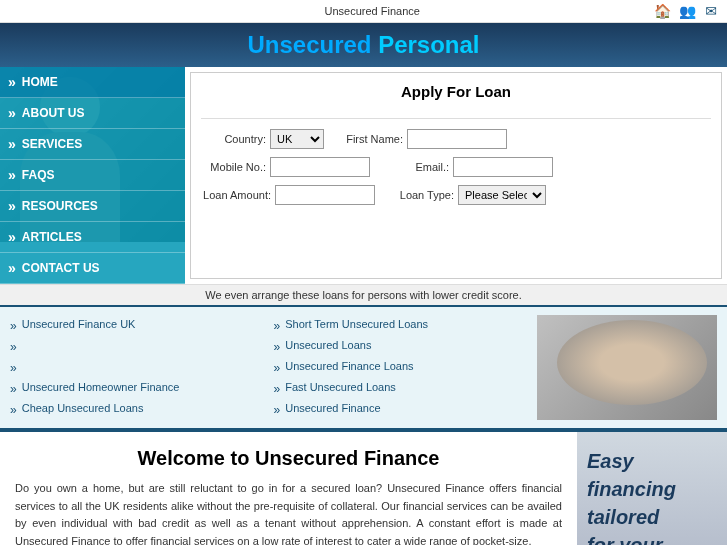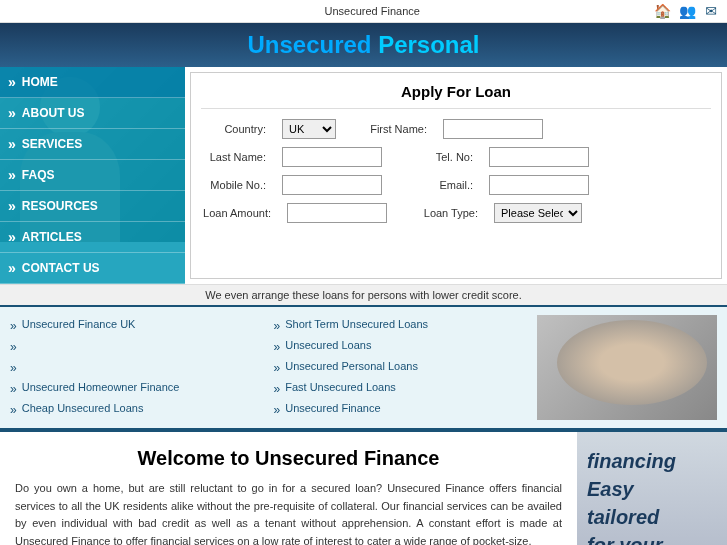--- a/index.html
+++ b/index.html
@@ -103,28 +103,28 @@
       padding: 10px;
       border: 1px solid #ccc;
       margin: 5px;
     }
     .form-title {
       text-align: center;
       font-size: 15px;
       font-weight: bold;
       color: #000;
       margin-bottom: 10px;
-      padding-bottom: 8px;
+      padding-bottom: 18px;
       border-bottom: 1px solid #ddd;
     }
     .form-row {
       display: flex;
       align-items: center;
       margin-bottom: 8px;
-      gap: 16px;
+      gap: 4px;
     }
     .form-label {
       font-size: 11px;
       color: #333;
       min-width: 65px;
       text-align: right;
     }
     .form-input {
       border: 1px solid #999;
       padding: 2px 4px;
@@ -312,26 +312,20 @@
       <span class="form-label">Country:</span>
       <select class="form-select">
         <option>UK</option>
         <option>US</option>
         <option>Other</option>
       </select>
       <span class="form-label" style="min-width:75px;">First Name:</span>
       <input type="text" class="form-input form-input-md" style="">
     </div>
 
-    <div class="form-row">
-      <span class="form-label">Last Name:</span>
-      <input type="text" class="form-input form-input-md" style="">
-      <span class="form-label" style="min-width:75px;">Tel. No:</span>
-      <input type="text" class="form-input form-input-md" style="">
-    </div>
 
     <div class="form-row">
       <span class="form-label">Mobile No.:</span>
       <input type="text" class="form-input form-input-md" style="">
       <span class="form-label" style="min-width:75px;">Email.:</span>
       <input type="text" class="form-input form-input-md" style="">
     </div>
 
     <div class="form-row">
       <span class="form-label" style="min-width:70px;">Loan Amount:</span>
@@ -375,40 +369,40 @@
     <div class="link-item">
       <span class="link-arrow">»</span>
       <span class="link-text">Short Term Unsecured Loans</span>
     </div>
     <div class="link-item">
       <span class="link-arrow">»</span>
       <span class="link-text">Unsecured Loans</span>
     </div>
     <div class="link-item">
       <span class="link-arrow">»</span>
-      <span class="link-text">Unsecured Personal Loans</span>
+      <span class="link-text">Unsecured Finance Loans</span>
     </div>
     <div class="link-item">
       <span class="link-arrow">»</span>
       <span class="link-text">Fast Unsecured Loans</span>
     </div>
     <div class="link-item">
       <span class="link-arrow">»</span>
       <span class="link-text">Unsecured Finance</span>
     </div>
   </div>
   <div class="links-right-img"></div>
 </div>
 
 <div class="bottom-section">
   <div class="bottom-main">
     <div class="bottom-title">Welcome to Unsecured Finance</div>
     <div class="bottom-text">Do you own a home, but are still reluctant to go in for a secured loan? Unsecured Finance offers financial services to all the UK residents alike without the pre-requisite of collateral. Our financial services can be availed by even individual with bad credit as well as a tenant without apprehension. A constant effort is made at Unsecured Finance to offer financial services on a low rate of interest to cater a wide range of pocket-size.</div>
   </div>
   <div class="bottom-right">
     <div class="tagline">
+      <span class="tagline-word">Easy</span>
       <span class="tagline-word">financing</span>
-      <span class="tagline-word">Easy</span>
       <span class="tagline-word">tailored</span>
       <span class="tagline-word">for your</span>
     </div>
   </div>
 </div>
 
 </body></html>

